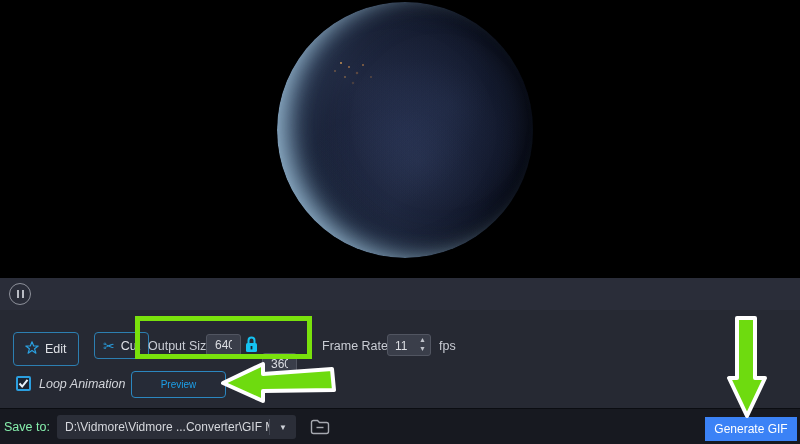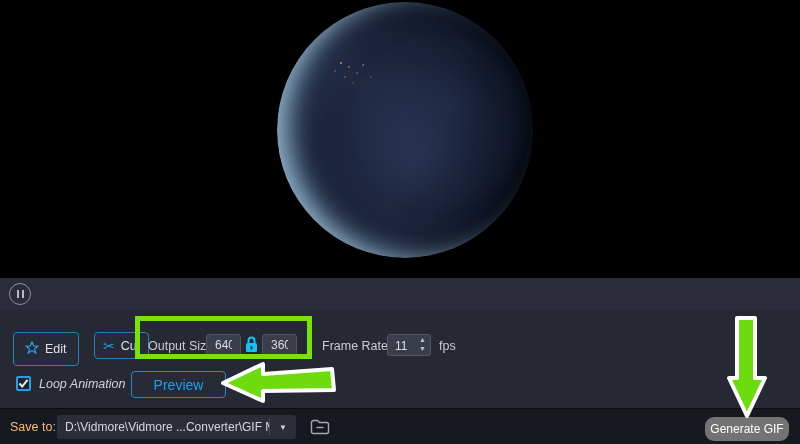--- a/index.html
+++ b/index.html
@@ -66,37 +66,37 @@
   .fr-spinner span { font-size:7px; color:#c0c3cb; height:9px; }
   .fps-label { left:439px;text-align:center; }
 
   .checkbox {
     position:absolute; left:16px; top:66px; width:15px; height:15px; border:2px solid #2b9fe0;
     border-radius:2px; background:#1c2430; cursor:pointer;
   }
   .loop-label { position:absolute; left:39px; top:67px; color:#d2d4da; font-size:12.5px; cursor:pointer;font-style:italic; }
   .preview-btn {
     position:absolute; left:131px; top:61px; width:95px; height:27px; border:1px solid #2b87c0; border-radius:4px;
-    background:rgba(40,48,62,0.35); color:var(--accent,#1d9fe8); font-size:14px;
+    background:rgba(40,48,62,0.35); color:var(--accent,#1d9fe8); font-size:10px;
     display:flex; align-items:center; justify-content:center; cursor:pointer;
   }
 
   
   .footer { position:absolute; left:0; top:408px; width:800px; height:36px; background:#171920; border-top:1px solid #0b0d12; }
-  .save-label { position:absolute; left:10px; top:11px; color:#fdba74; font-size:12.5px; }
+  .save-label { position:absolute; left:4px; top:11px; color:#86efac; font-size:12.5px; }
   .path-combo {
     position:absolute; left:57px; top:6px; width:239px; height:24px; background:#2b2e38;
     border-radius:3px; cursor:pointer; display:flex; align-items:center;
   }
   .path-text { flex:1; padding:0 8px; color:#d6d8dd; font-size:12px; white-space:nowrap; overflow:hidden; }
   .combo-divider { width:1px; height:16px; background:#474b57; }
   .combo-arrow { width:26px; text-align:center; color:#cfd2d9; font-size:8px; }
   .browse-btn { position:absolute; left:306px; top:6px; width:27px; height:24px; cursor:pointer; display:flex; align-items:center; justify-content:center; background:transparent; border:0; }
   .generate-btn {
-    position:absolute; left:705px; top:8px; width:84px; height:24px; background:#737373; border:0; border-radius:9px;
+    position:absolute; left:705px; top:8px; width:92px; height:24px; background:#3b82f6; border:0; border-radius:0;
     color:#fff; font-size:12px; cursor:pointer; font-family:"Liberation Sans",sans-serif;
   }
 
   
   .hl-rect {
     position:absolute; left:135px; top:316px; width:177px; height:43px;
     border:5px solid var(--green,#79e10c); pointer-events:none;
   }
   .anno { position:absolute; pointer-events:none; }
   .anno polygon { fill:var(--green-fill,#6edb0f); stroke:#fff; stroke-width:4; stroke-linejoin:round; }
@@ -137,21 +137,21 @@
 
     <span class="field-label" style="left:148px;">Output Size:</span>
     <input class="size-input" style="left: 206px;" value="640">
     <div class="lock-btn">
       <svg width="13" height="17" viewBox="0 0 13 17">
         <rect x="1" y="7" width="11" height="9" rx="1.5" fill="#15c2f2"></rect>
         <path d="M3.5 7 V4.5 a3 3 0 0 1 6 0 V7" fill="none" stroke="#15c2f2" stroke-width="2"></path>
         <rect x="5.6" y="10" width="1.8" height="3.4" fill="#14202c"></rect>
       </svg>
     </div>
-    <input class="size-input" style="left: 262px;" value="360">
+    <input class="size-input" style="left: 262px; margin-top: 19px;" value="360">
 
     <span class="field-label" style="left:322px;">Frame Rate:</span>
     <div class="fr-input-wrap">
       <span class="fr-value">11</span>
       <span class="fr-spinner">
         <span>▲</span>
         <span>▼</span>
       </span>
     </div>
     <span class="field-label fps-label">fps</span>

